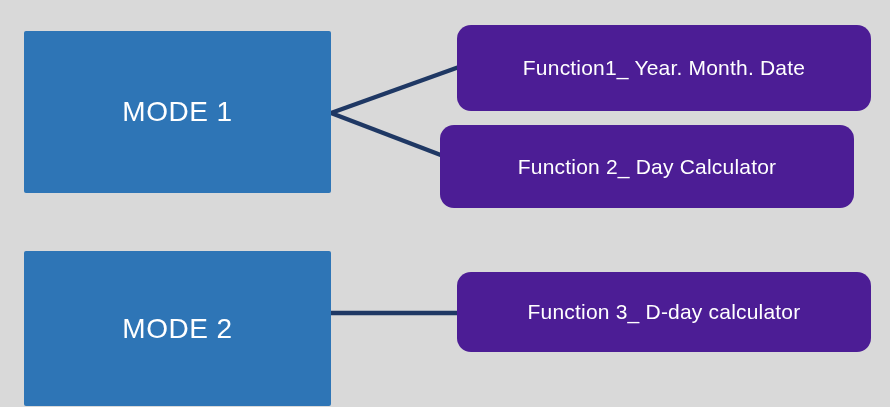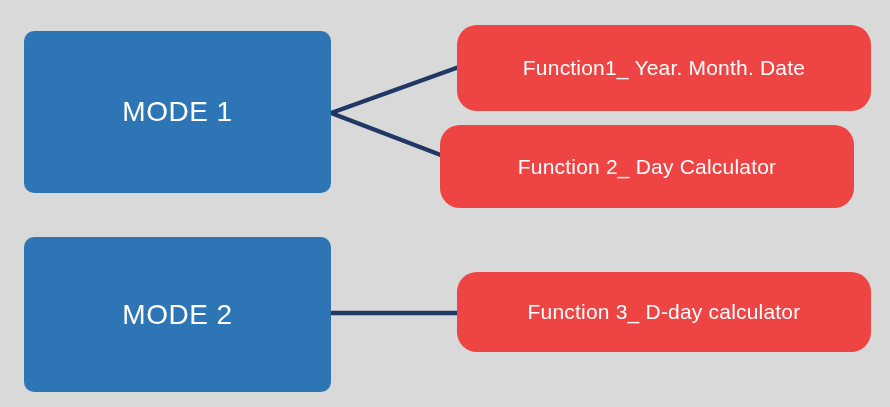--- a/index.html
+++ b/index.html
@@ -24,41 +24,41 @@
     display: flex;
     align-items: center;
     justify-content: center;
     box-sizing: border-box;
     color: #ffffff;
     text-align: center;
     line-height: 1.2;
   }
   .mode-node {
     background: #2e75b6;
-    border-radius: 10px;
+    border-radius: 2px;
   }
   .mode-label {
     font-size: 28px;
     font-weight: 300;
     letter-spacing: 0.5px;
     color: #ffffff;
   }
   .function-node {
-    background: #ef4444;
-    border-radius: 20px;
+    background: #4c1d95;
+    border-radius: 14px;
   }
   .function-label {
     font-size: 21px;
     font-weight: 300;
     letter-spacing: 0.2px;
     color: #ffffff;
   }
   
   #node-mode-1 { left: 24px;  top: 31px;  width: 307px; height: 162px; }
-  #node-mode-2 { left: 24px;  top: 237px; width: 307px; height: 155px; }
+  #node-mode-2 { left: 24px;  top: 251px; width: 307px; height: 155px; }
   #node-function-1 { left: 457px; top: 25px;  width: 414px; height: 86px; }
   #node-function-2 { left: 440px; top: 125px; width: 414px; height: 83px; }
   #node-function-3 { left: 457px; top: 272px; width: 414px; height: 80px; }
 
   #connectors {
     position: absolute;
     left: 0;
     top: 0;
     width: 890px;
     height: 407px;

